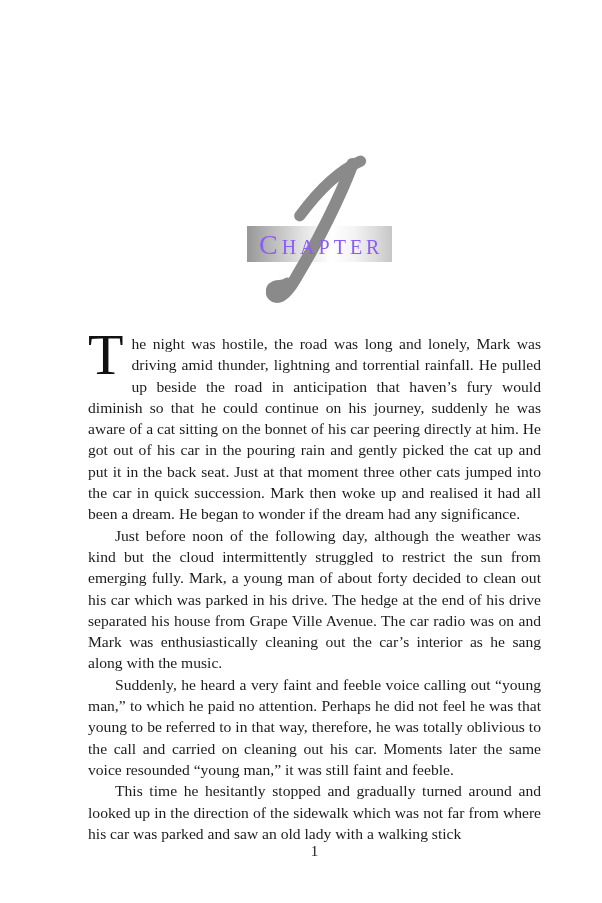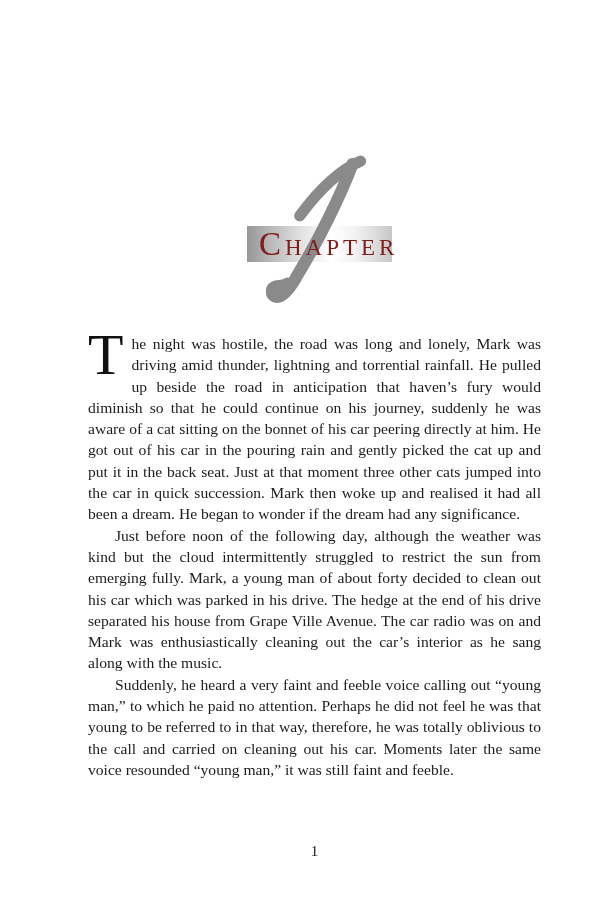--- a/index.html
+++ b/index.html
@@ -38,23 +38,23 @@
   }
 
   .chapter-label {
     position: absolute;
     left: 259px;
     top: 226px;
     height: 36px;
     line-height: 37px;
     z-index: 3;
     font-variant: small-caps;
-    font-size: 33px;
+    font-size: 28px;
     letter-spacing: 4px;
-    color: #7f1d1d;
+    color: #8b5cf6;
     white-space: nowrap;
   }
 
   
   .body-text {
     position: absolute;
     left: 88px;
     top: 333px;
     width: 453px;
     font-size: 15.6px;
@@ -102,17 +102,18 @@
       <path d="M 85,10 C 73,42 51,86 31,119 C 25,130 17,142 10,141 C 4,140 4,133 9,131 C 13,130 17,131 21,128" fill="none" stroke-linecap="round" stroke-width="12" stroke="#8a8a8a"></path>
     </svg>
 
     <span class="chapter-label">Chapter</span>
   </div>
 
   <div class="body-text">
     <p><span class="drop-cap">T</span><span>he night was hostile, the road was long and lonely, Mark was driving amid thunder, lightning and torrential rainfall. He pulled up beside the road in anticipation that haven’s fury would diminish so that he could continue on his journey, suddenly he was aware of a cat sitting on the bonnet of his car peering directly at him. He got out of his car in the pouring rain and gently picked the cat up and put it in the back seat. Just at that moment three other cats jumped into the car in quick succession. Mark then woke up and realised it had all been a dream. He began to wonder if the dream had any significance.</span></p>
     <p class="para-indent">Just before noon of the following day, although the weather was kind but the cloud intermittently struggled to restrict the sun from emerging fully. Mark, a young man of about forty decided to clean out his car which was parked in his drive. The hedge at the end of his drive separated his house from Grape Ville Avenue. The car radio was on and Mark was enthusiastically cleaning out the car’s interior as he sang along with the music.</p>
     <p class="para-indent">Suddenly, he heard a very faint and feeble voice calling out “young man,” to which he paid no attention. Perhaps he did not feel he was that young to be referred to in that way, therefore, he was totally oblivious to the call and carried on cleaning out his car. Moments later the same voice resounded “young man,” it was still faint and feeble.</p>
+    <p class="para-indent">This time he hesitantly stopped and gradually turned around and looked up in the direction of the sidewalk which was not far from where his car was parked and saw an old lady with a walking stick</p>
   </div>
 
   <div class="page-number">1</div>
 
 </div>
 
 </body></html>

